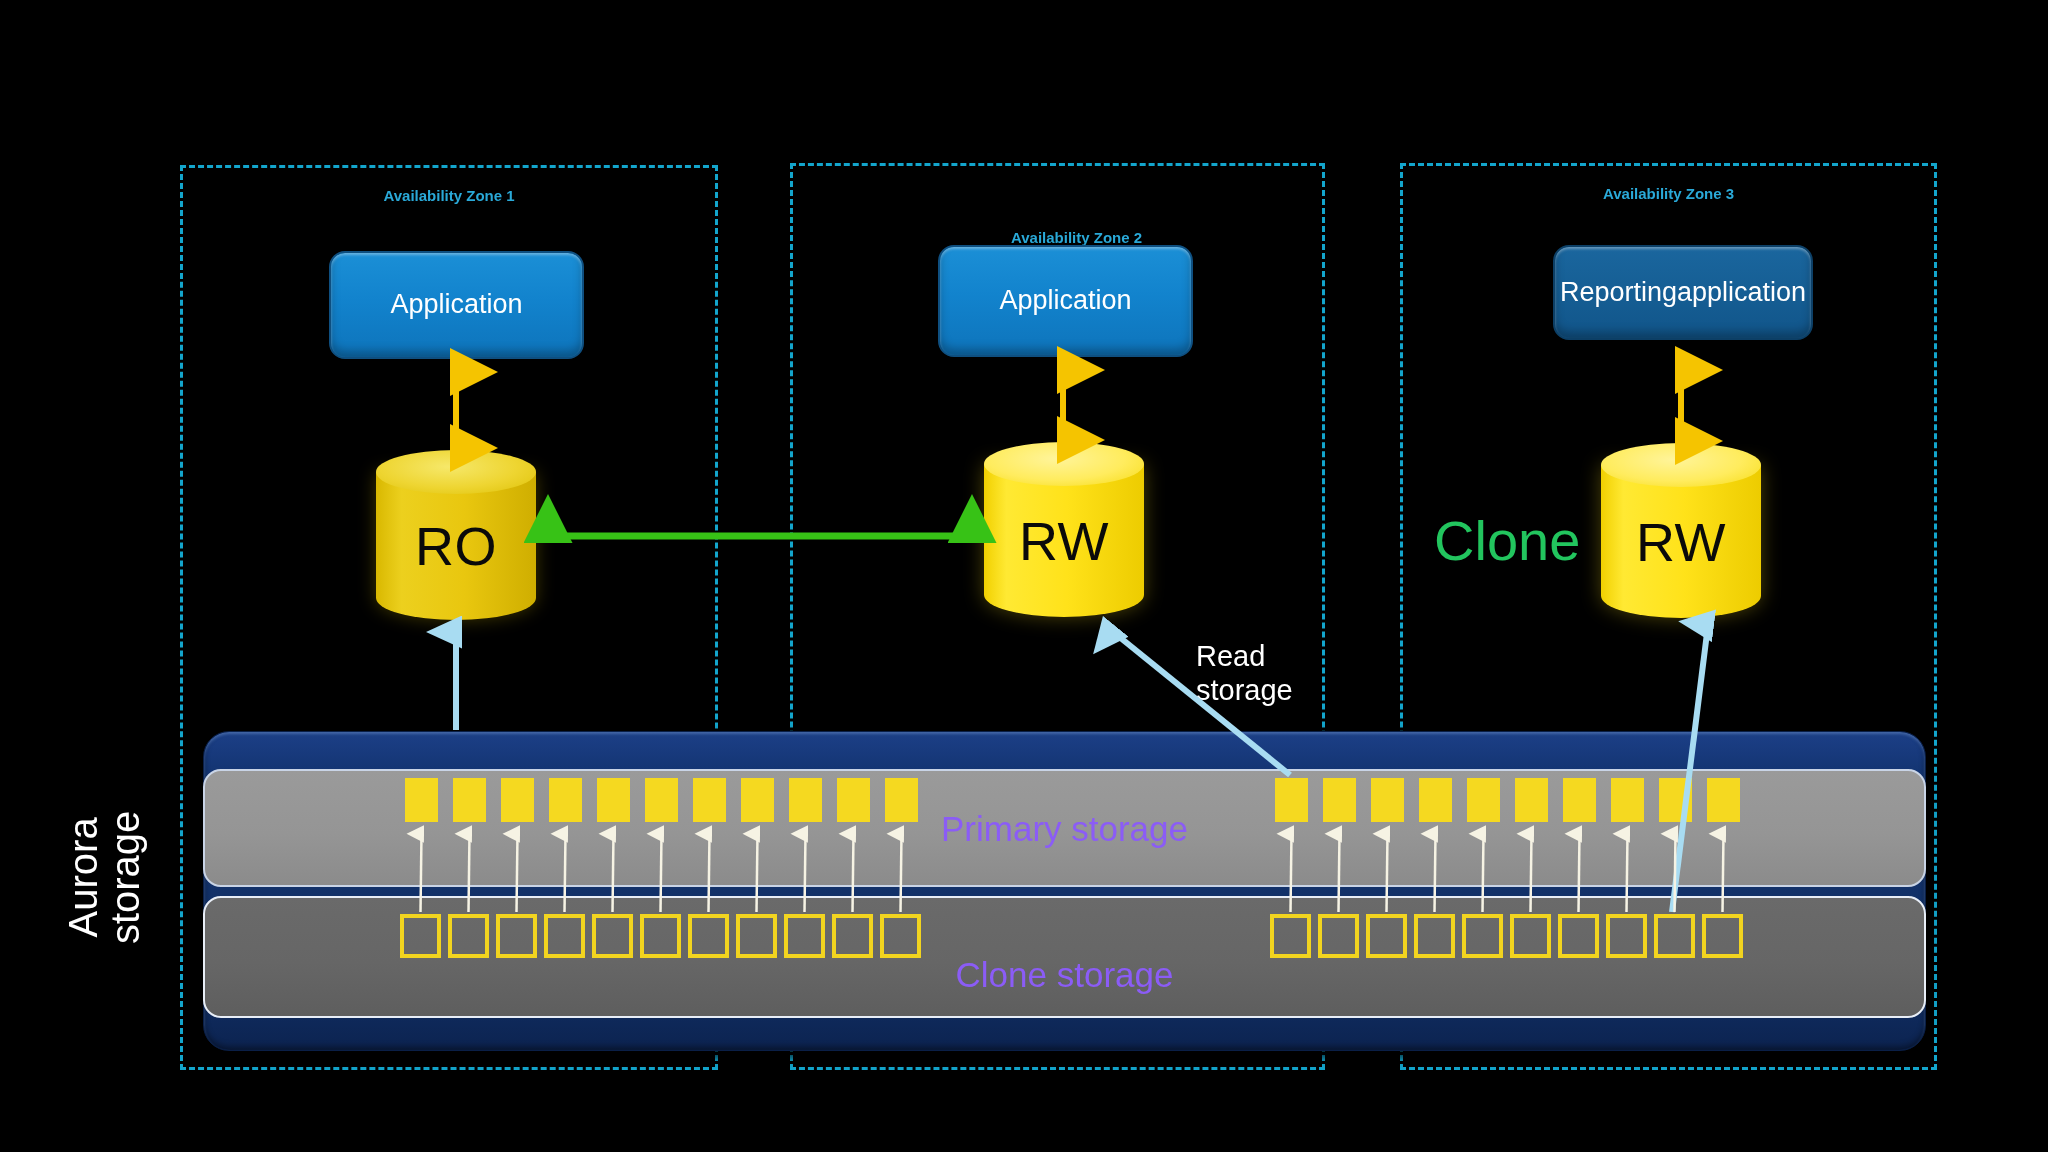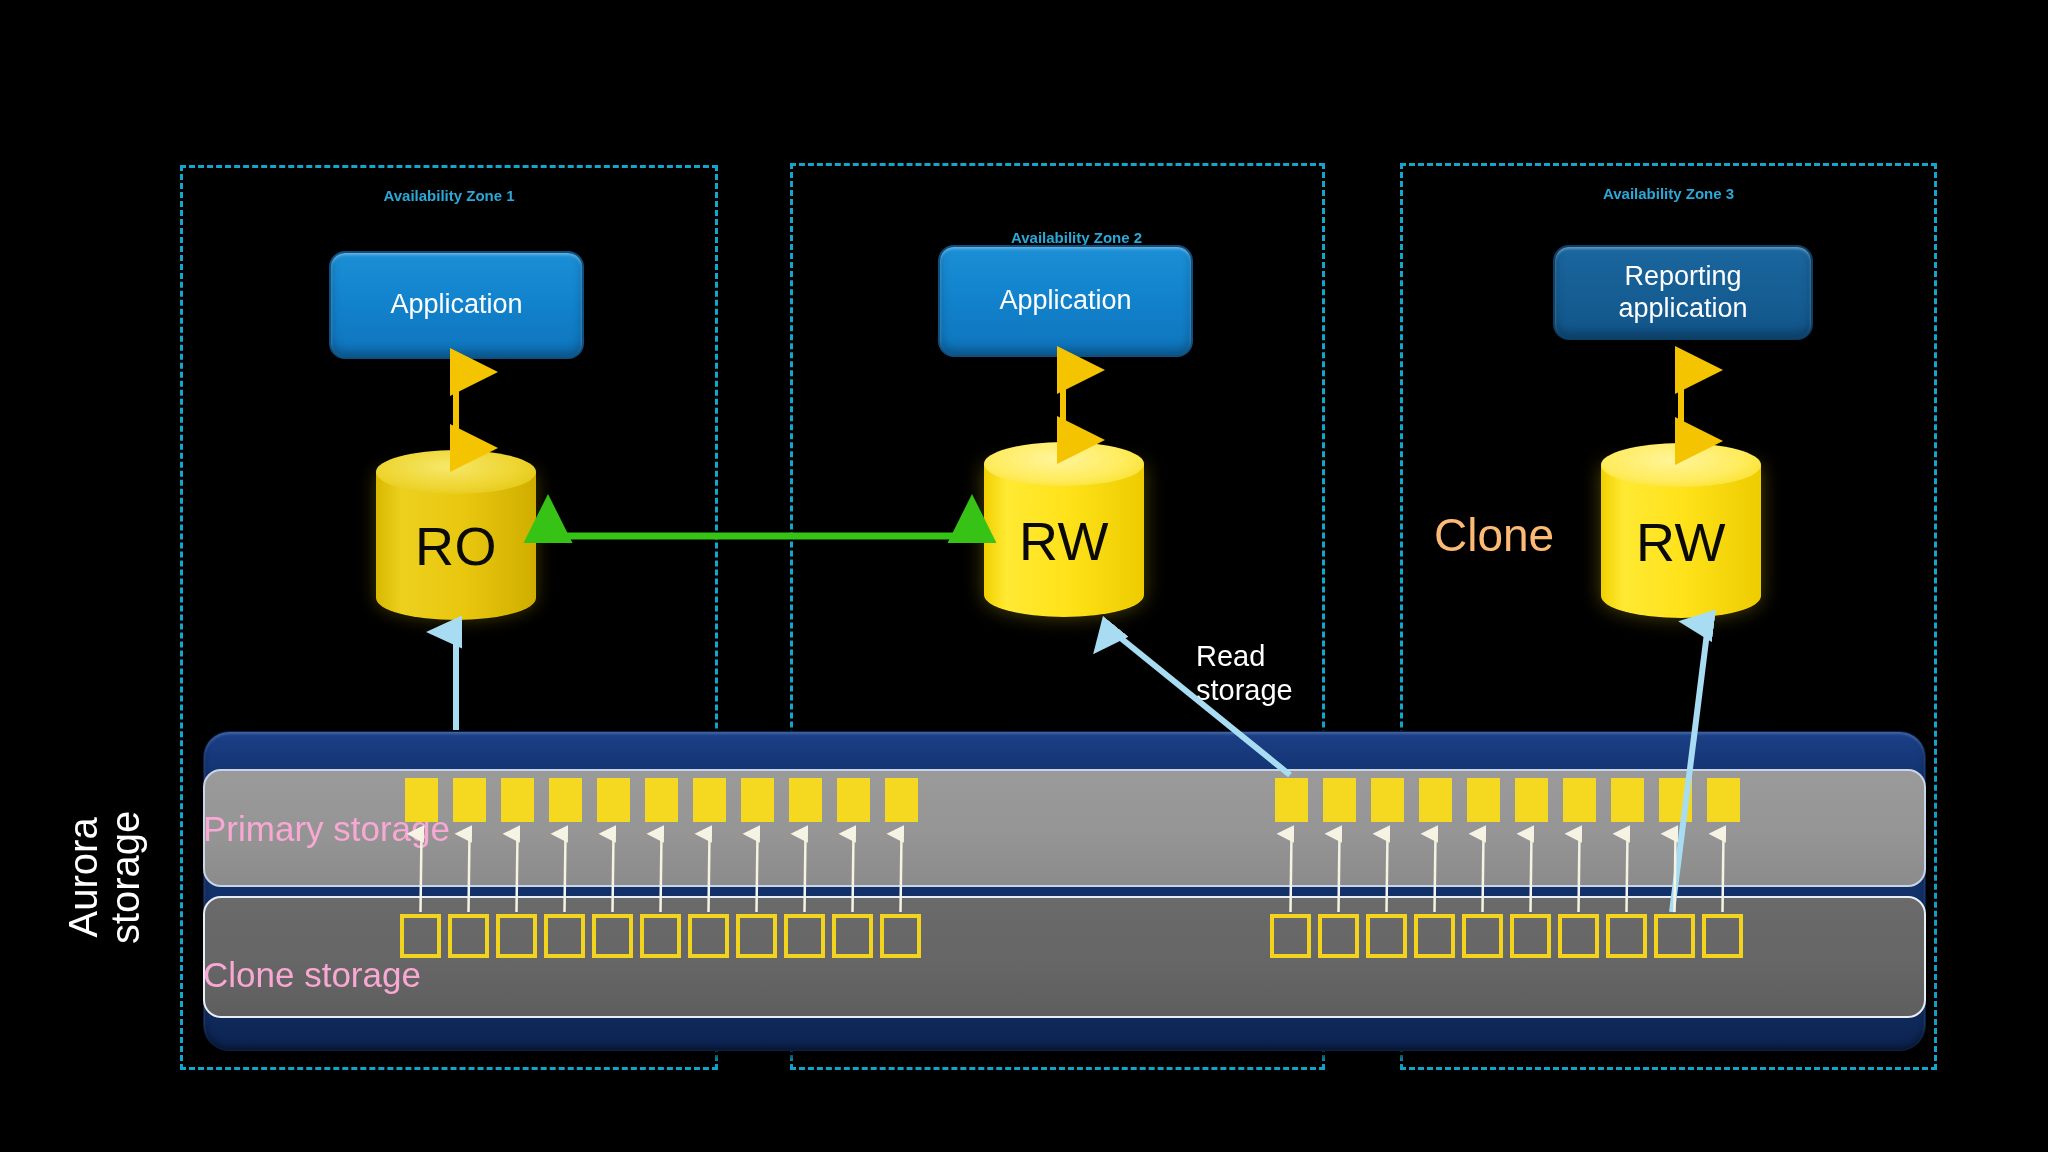--- a/index.html
+++ b/index.html
@@ -123,22 +123,22 @@
   .cyl-bright .body {
     background: linear-gradient(90deg, #f1d000 0%, #ffe933 14%, #ffe21a 52%, #edcc00 100%);
     box-shadow: 0 0 20px rgba(255,225,30,0.30);
   }
   .cyl-bright .top {
     background: radial-gradient(ellipse at 45% 38%, #fff49a 0%, #ffec5e 55%, #f6da11 100%);
   }
 
   .clone-tag {
     position: absolute;
-    color: #fdba74;
-    font-size: 46px;
+    color: #22c55e;
+    font-size: 56px;
     white-space: nowrap;
   }
 
   
   .vec {
     position: absolute;
     left: 0;
     top: 0;
     width: 2048px;
     height: 1152px;
@@ -166,22 +166,22 @@
     background: linear-gradient(180deg, #9a9a9a 0%, #959595 55%, #8b8b8b 100%);
     border: 2px solid #c9d4e6;
   }
   .bar-clone {
     background: linear-gradient(180deg, #6a6a6a 0%, #666666 55%, #5e5e5e 100%);
     border: 2px solid #e8eef7;
   }
   .bar-label {
     position: absolute;
     width: 100%;
-    text-align: left;
-    color: #f9a8d4;
+    text-align: center;
+    color: #8b5cf6;
     font-size: 35px;
     white-space: nowrap;
   }
 
   .blk {
     position: absolute;
     box-sizing: border-box;
   }
   .blk-filled {
     background: #f5d920;
@@ -225,21 +225,21 @@
   <div class="az-label" style="left:1400px; top:185px; width:537px;">Availability Zone 3</div>
 
   <div class="app-box app-bright" style="left:329px; top:251px; width:255px; height:108px;">
     <span>Application</span>
   </div>
 
   <div class="app-box app-bright" style="left:938px; top:245px; width:255px; height:112px;">
     <span>Application</span>
   </div>
 
-  <div class="app-box app-dark" style="left:1553px; top:245px; width:260px; height:95px; flex-direction:column;">
+  <div class="app-box app-dark" style="left:1553px; top:245px; width:260px; height:95px; flex-direction:row;">
     <span>Reporting</span>
     <span>application</span>
   </div>
 
   <div class="cyl cyl-gold" style="left:376px; top:450px; width:160px; height:170px;">
     <div class="body"></div>
     <div class="top"></div>
     <div class="cyl-label">RO</div>
   </div>
 

